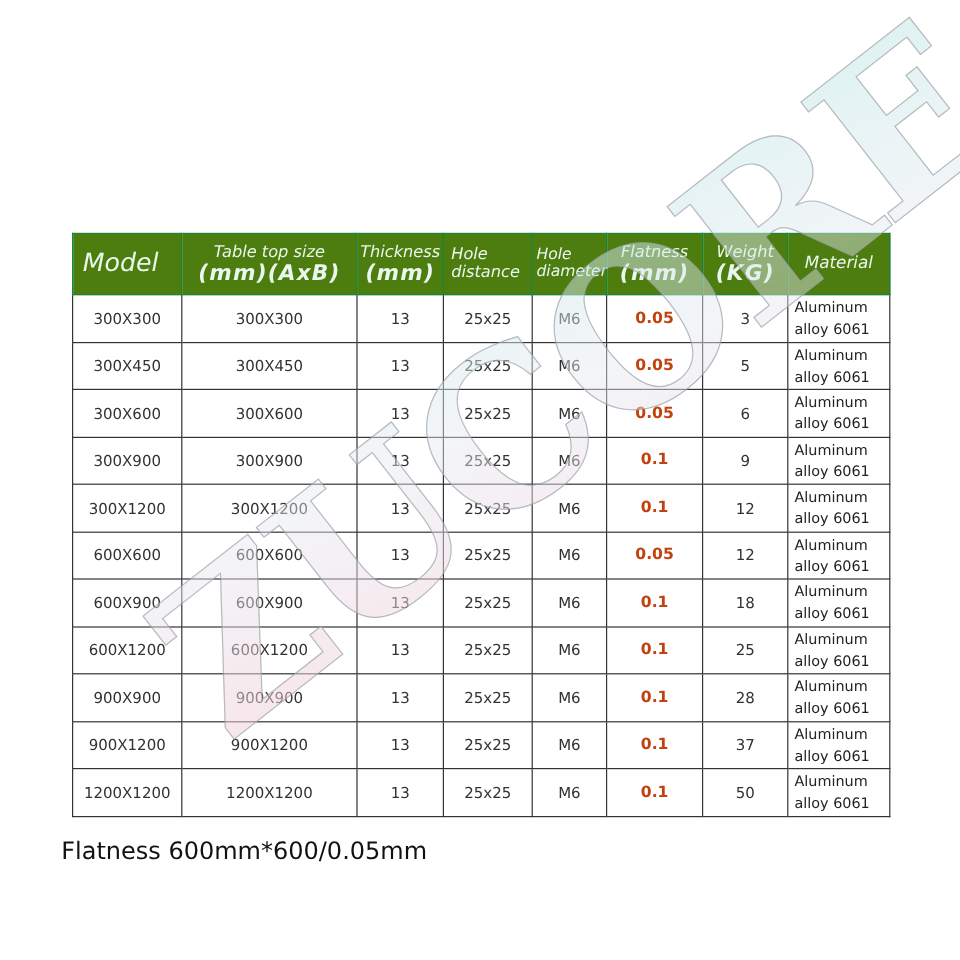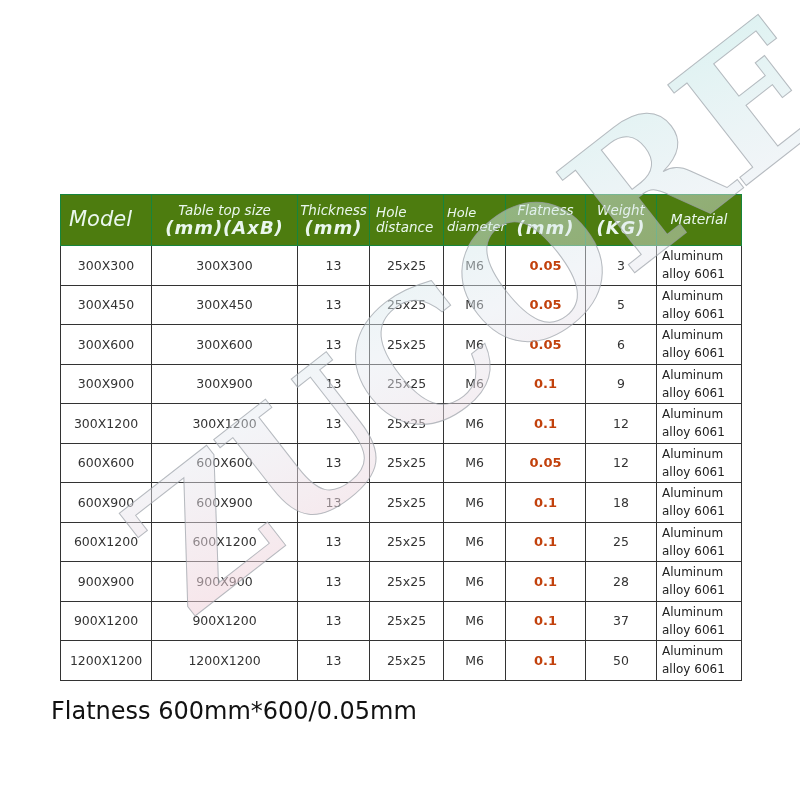--- a/index.html
+++ b/index.html
@@ -21,21 +21,21 @@
   }
   .h-small { font-size: 13.5px; display: block; }
   .h-mid { font-size: 18px; font-weight: bold; display: block; letter-spacing: 1px; }
   th.model { text-align: left; padding-left: 8px; font-size: 21px; }
   th.center { text-align: center; }
   th.left { text-align: left; padding-left: 6px; font-size: 13.5px; }
   td.flat { font-weight: bold; color: #c2410c; font-size: 13px; }
   td.material { text-align: left; padding-left: 5px; font-size: 12px; line-height: 18px; color: #222; margin-top: 33px; }
   .footer-note {
     position: absolute; left: 51px; top: 697px;
-    font-size: 24px; color: #111; text-align: right;
+    font-size: 20px; color: #111; text-align: right;
   }
   .watermark {
     position: absolute; left: 0; top: 0; width: 800px; height: 800px;
     pointer-events: none;
   }
 </style>
 </head>
 <body>
 
 <table class="spec-table">

